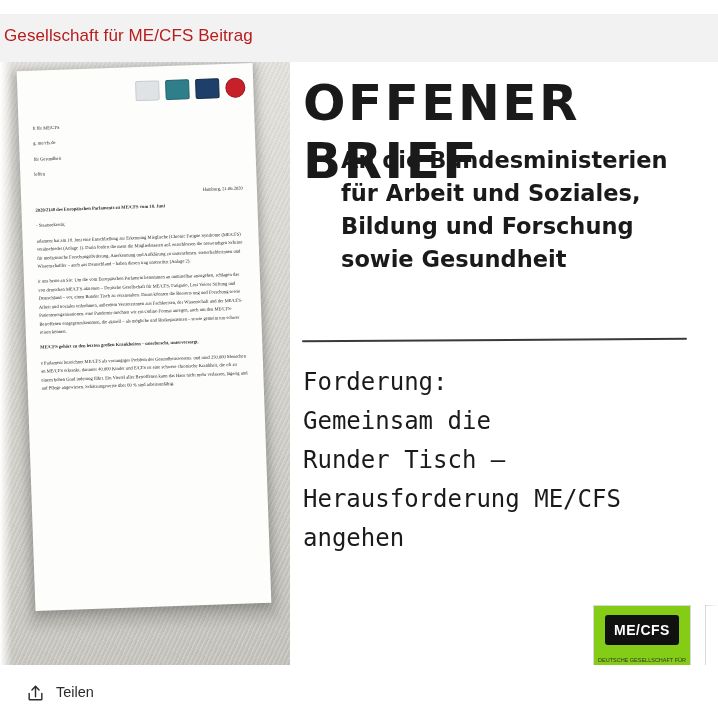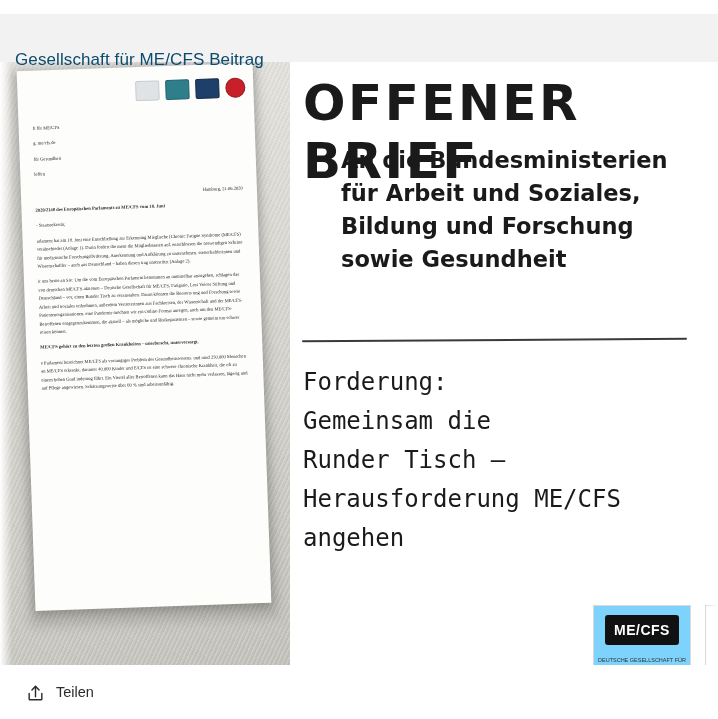--- a/index.html
+++ b/index.html
@@ -25,27 +25,26 @@
     position: absolute;
     top: 0;
     left: 0;
     width: 718px;
     height: 62px;
     background: #f2f2f2;
     z-index: 5;
   }
   .titlebar .title {
     position: absolute;
-    left: 15px;
+    left: 4px;
     top: 26px;
     font-size: 17px;
-    color: #0c4a6e;
+    color: #b91c1c;
     letter-spacing: 0.1px;
     white-space: nowrap;
-    margin-top: 24px;
   }
   
   .poster {
     position: absolute;
     left: 0;
     top: 55px;
     width: 718px;
     height: 610px;
     background: #ffffff;
     overflow: hidden;
@@ -195,21 +194,21 @@
     position: absolute;
     left: 0;
     right: 0;
     bottom: 3px;
     text-align: center;
     font-size: 5.5px;
     color: #333;
     line-height: 7px;
   }
   .logo-mecfs {
-    background: #7dd3fc;
+    background: #84cc16;
   }
   .logo-mecfs .mark {
     position: absolute;
     left: 50%;
     top: 9px;
     transform: translateX(-50%);
     width: 74px;
     height: 30px;
     background: #111;
     border-radius: 3px;

